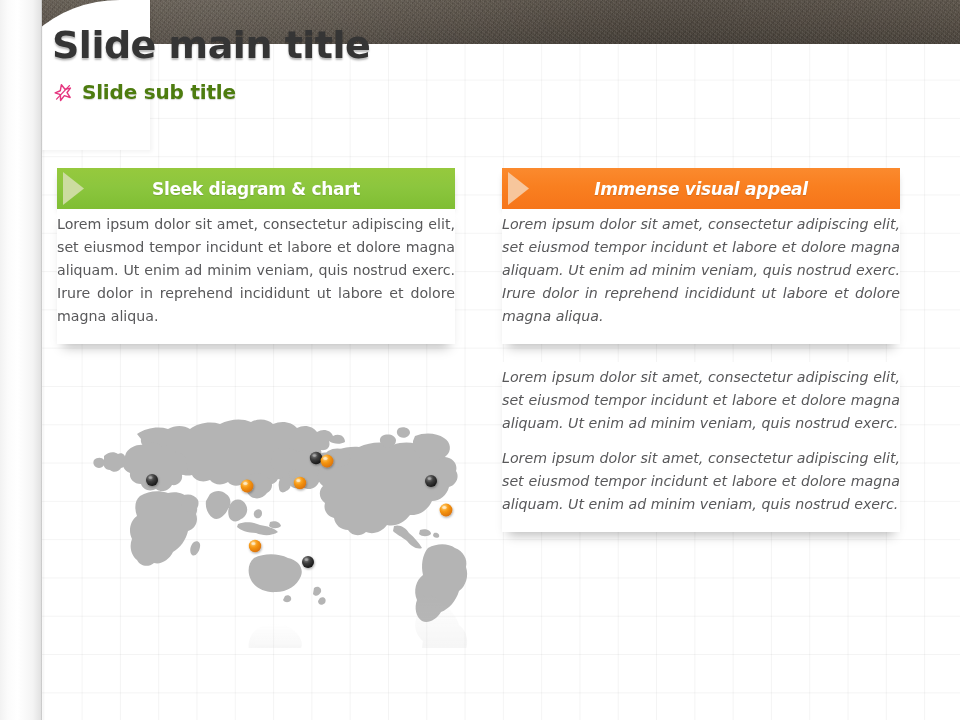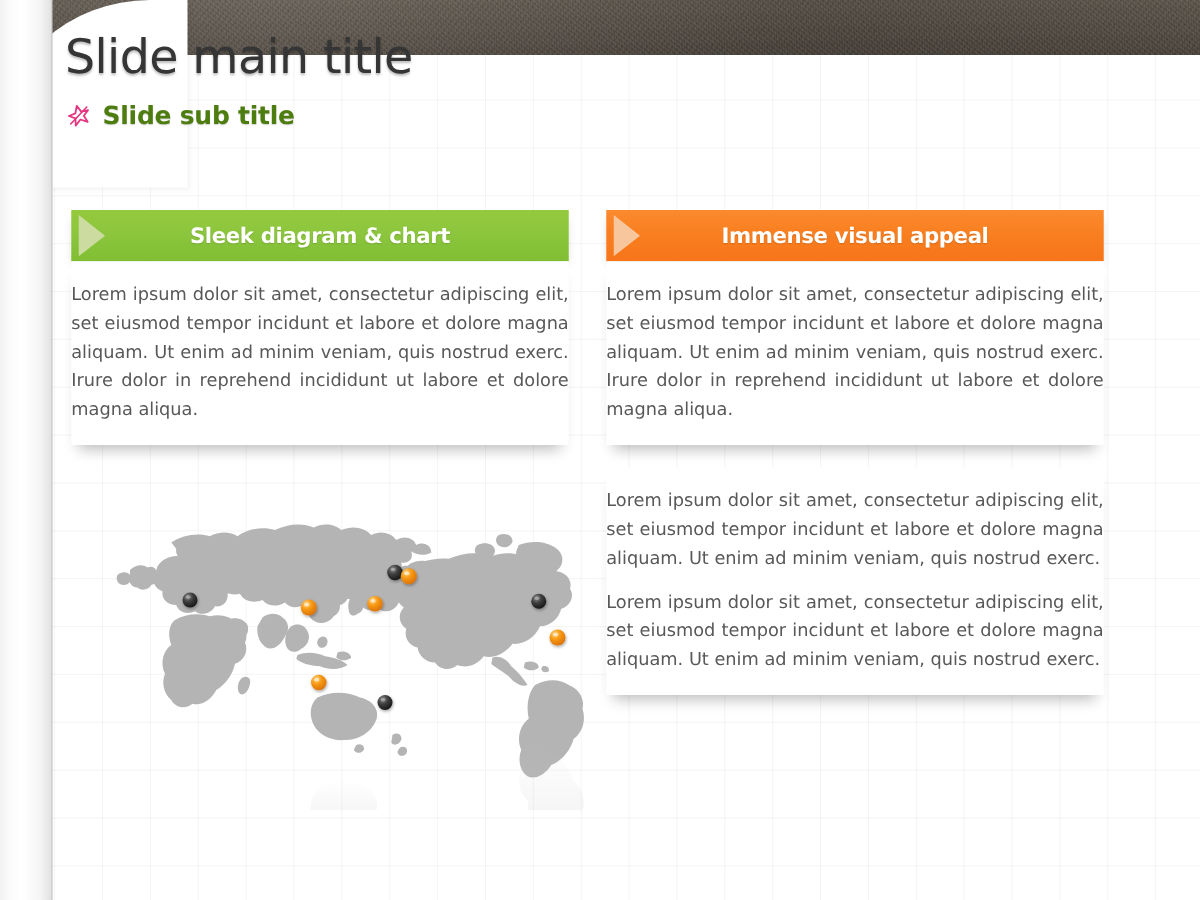--- a/index.html
+++ b/index.html
@@ -97,21 +97,21 @@
     left: 41px; top: 0;
     width: 2px; height: 720px;
     background: linear-gradient(to right, rgba(0,0,0,0.10), rgba(0,0,0,0));
   }
 
   
   .title-block { position: absolute; left: 52px; top: 26px; }
   .main-title {
     font-family: "DejaVu Sans", sans-serif;
     font-size: 38px;
-    font-weight: normal;
+    font-weight: bold;
     letter-spacing: -0.5px;
     color: #353535;
     line-height: 1.05;
     text-shadow: 0 2px 2px rgba(0,0,0,0.28);
     margin: 0;
     white-space: nowrap;
   }
   .sub-row {
     display: flex;
     align-items: center;
@@ -125,21 +125,21 @@
     font-weight: bold;
     letter-spacing: -0.2px;
     color: #4d7c0f;
     text-shadow: 0 1px 1px rgba(0,0,0,0.18);
     white-space: nowrap;
   }
 
   
   .col { position: absolute; top: 168px; width: 398px; }
   .col-left  { left: 57px; }
-  .col-right { left: 485px; }
+  .col-right { left: 502px; font-style: italic; }
 
   
   .banner {
     position: relative;
     height: 41px;
     display: flex;
     align-items: center;
     justify-content: center;
     box-shadow: 0 5px 7px -3px rgba(0,0,0,0.30);
   }
@@ -166,21 +166,21 @@
     text-shadow: 0 1px 1px rgba(0,0,0,0.14);
     white-space: nowrap;
   }
 
   
   .card {
     position: relative;
     background: #ffffff;
     box-shadow: 0 9px 11px -6px rgba(0,0,0,0.28);
   }
-  .card-body { padding: 16px 0 16px 0; }
+  .card-body { padding: 4px 0 16px 0; }
 
   .para {
     font-family: "DejaVu Sans", sans-serif;
     font-size: 14.2px;
     line-height: 1.62;
     color: #58585a;
     text-align: justify;
     margin: 0;
   }
   .para + .para { margin-top: 12px; }

